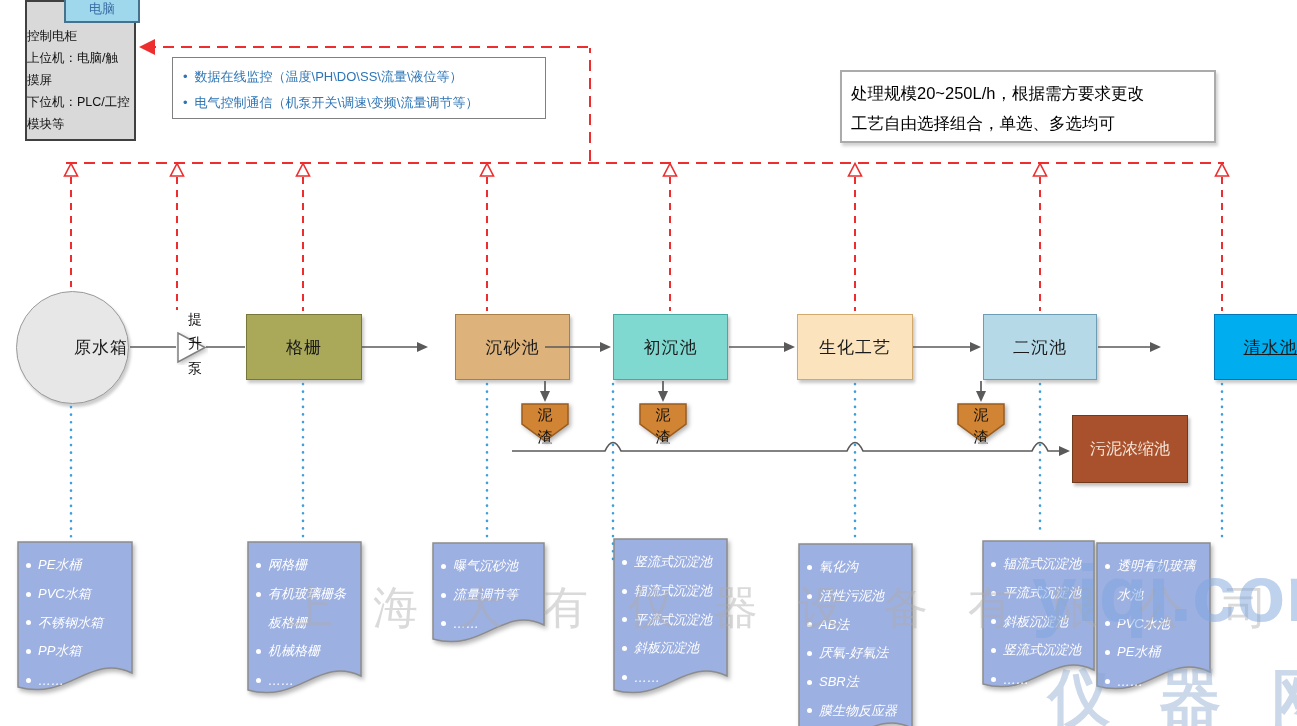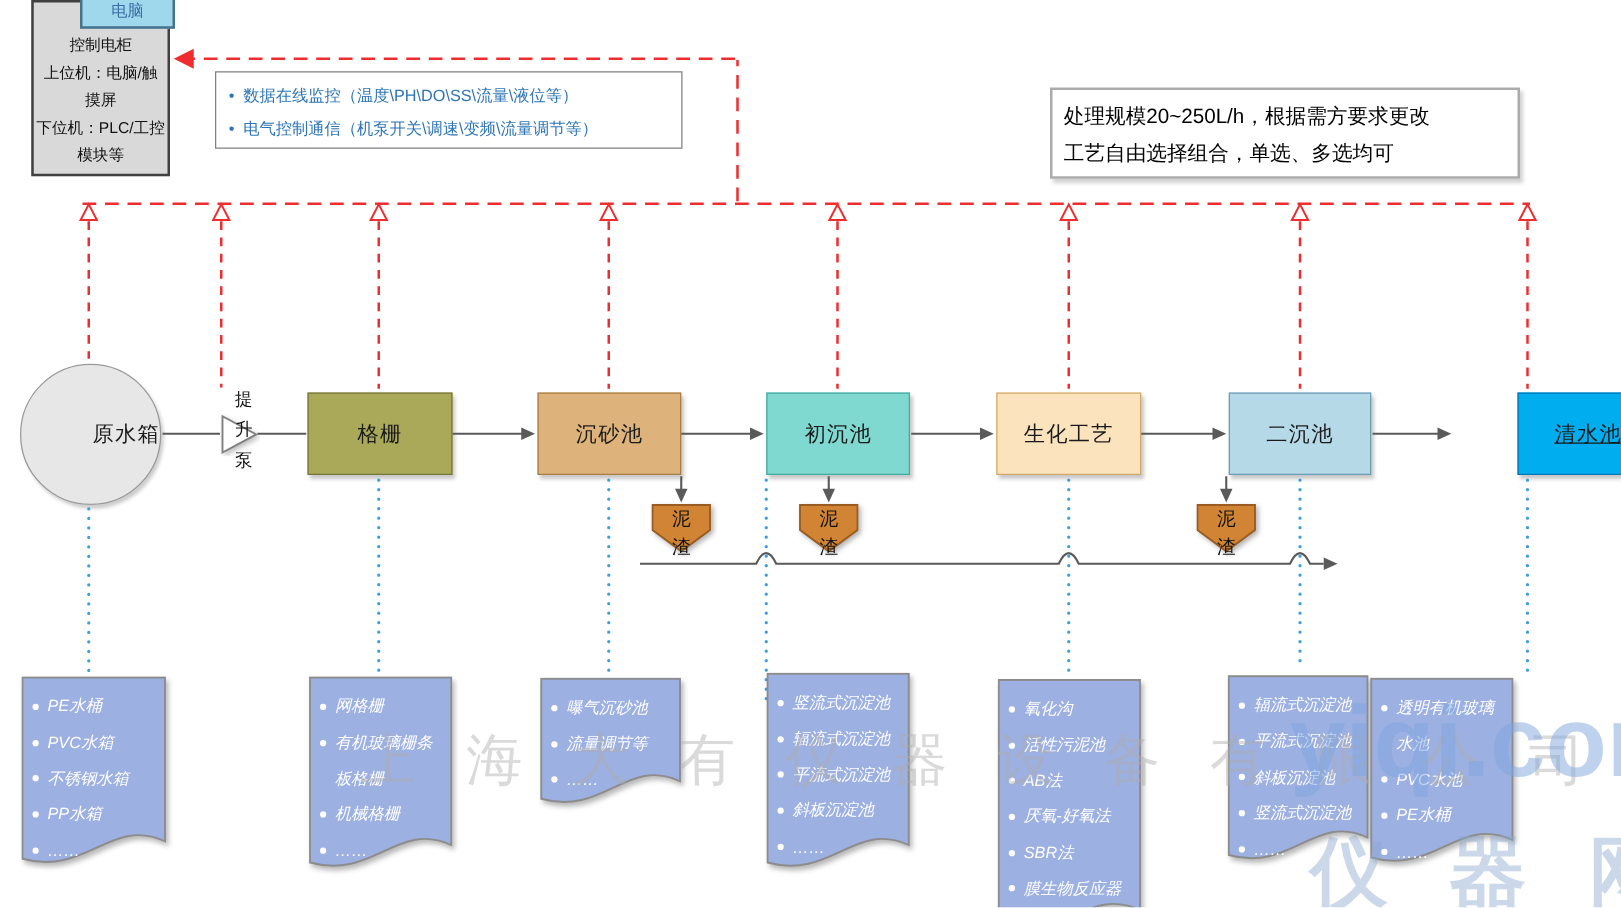--- a/index.html
+++ b/index.html
@@ -3,40 +3,40 @@
 <meta charset="utf-8">
 <style>
   html,body{margin:0;padding:0;}
   #canvas{
     position:relative;width:1297px;height:726px;overflow:hidden;background:#ffffff;
     font-family:"Liberation Sans","DejaVu Sans",sans-serif;color:#1a1a1a;
   }
   .abs{position:absolute;}
   
   .cabinet{left:25px;top:0;width:111px;height:141px;background:#d9d9d9;border:2px solid #404040;
-    box-sizing:border-box;text-align:center;font-size:12.5px;line-height:22px;color:#111;padding-top:23px;}
+    box-sizing:border-box;text-align:left;font-size:12.5px;line-height:22px;color:#111;padding-top:23px;}
   .computer{left:37px;top:-13px;width:76px;height:34px;background:#9fd8ec;border:2px solid #47728e;
     box-sizing:border-box;color:#3b6ea5;font-size:13px;display:flex;align-items:flex-end;justify-content:center;padding-bottom:1px;}
   
   .notes{left:172px;top:57px;width:374px;height:62px;background:#fff;border:1px solid #808080;
     box-sizing:border-box;padding:6px 0 0 10px;}
   .notes .n-item{font-size:13px;color:#2e75b6;line-height:26px;white-space:nowrap;}
   .notes .n-item::before{content:"•";margin-right:7px;color:#2e75b6;}
   
   .info{left:840px;top:70px;width:376px;height:73px;background:#fff;border:2px solid #ababab;
     box-sizing:border-box;padding:6px 9px;font-size:16.5px;line-height:30px;color:#000;
     box-shadow:2px 3px 3px rgba(0,0,0,0.18);white-space:nowrap;}
   
   .circle{left:16px;top:291px;width:113px;height:113px;border-radius:50%;background:#e7e7e7;
     border:1.5px solid #9a9a9a;box-sizing:border-box;display:flex;align-items:center;justify-content:flex-end;
     font-size:17px;letter-spacing:1px;box-shadow:2px 3px 3px rgba(0,0,0,0.2);}
   .stage{top:314px;height:66px;box-sizing:border-box;display:flex;align-items:center;justify-content:center;
     font-size:17px;letter-spacing:1px;box-shadow:2px 3px 3px rgba(0,0,0,0.22);border:1.5px solid #888;}
   .s0{left:246px;width:116px;background:#a9a959;border-color:#77773a;}
-  .s1{left:430px;width:115px;background:#ddb27b;border-color:#a87f46;}
+  .s1{left:455px;width:115px;background:#ddb27b;border-color:#a87f46;}
   .s2{left:613px;width:115px;background:#7fd9d0;border-color:#45aaa2;}
   .s3{left:797px;width:116px;background:#fbe3bd;border-color:#d1a96a;}
   .s4{left:983px;width:114px;background:#b6d9e8;border-color:#6d9cb5;}
   .s5{left:1214px;width:113px;background:#00aeef;border-color:#0277b5;text-decoration:underline;}
   .tank{left:1072px;top:415px;width:116px;height:68px;background:#a9502c;border:1.5px solid #703a1d;
     box-sizing:border-box;display:flex;align-items:center;justify-content:center;color:#f4e6d8;
     font-size:16px;box-shadow:2px 3px 3px rgba(0,0,0,0.25);}
   
   .pump-char{width:18px;text-align:center;font-size:14px;color:#111;z-index:3;}
   
@@ -194,20 +194,23 @@
     <div class="pt pt2">渣</div>
   </div>
   <div class="abs pent" style="left:957px;top:403px;">
     <svg width="48" height="40">
         <polygon points="1,1 47,1 47,21 24,38 1,21" fill="#d08434" stroke="#9a5c20" stroke-width="1.5"></polygon>
       </svg>
     <div class="pt pt1">泥</div>
     <div class="pt pt2">渣</div>
   </div>
 
+  <div class="abs tank">
+    <span>污泥浓缩池</span>
+  </div>
 
   <div class="abs callout" style="left:17px;top:541px;width:116px;height:152px;">
     <svg class="callout-shape" width="116" height="162">
         <path d="M1,1 H115 V132 C 71.92,112 52.2,160 1,146 Z" fill="#9db0e2" stroke="#8c8c8c" stroke-width="1.5"></path>
       </svg>
     <ul>
       <li>PE水桶</li>
       <li>PVC水箱</li>
       <li>不锈钢水箱</li>
       <li>PP水箱</li>

